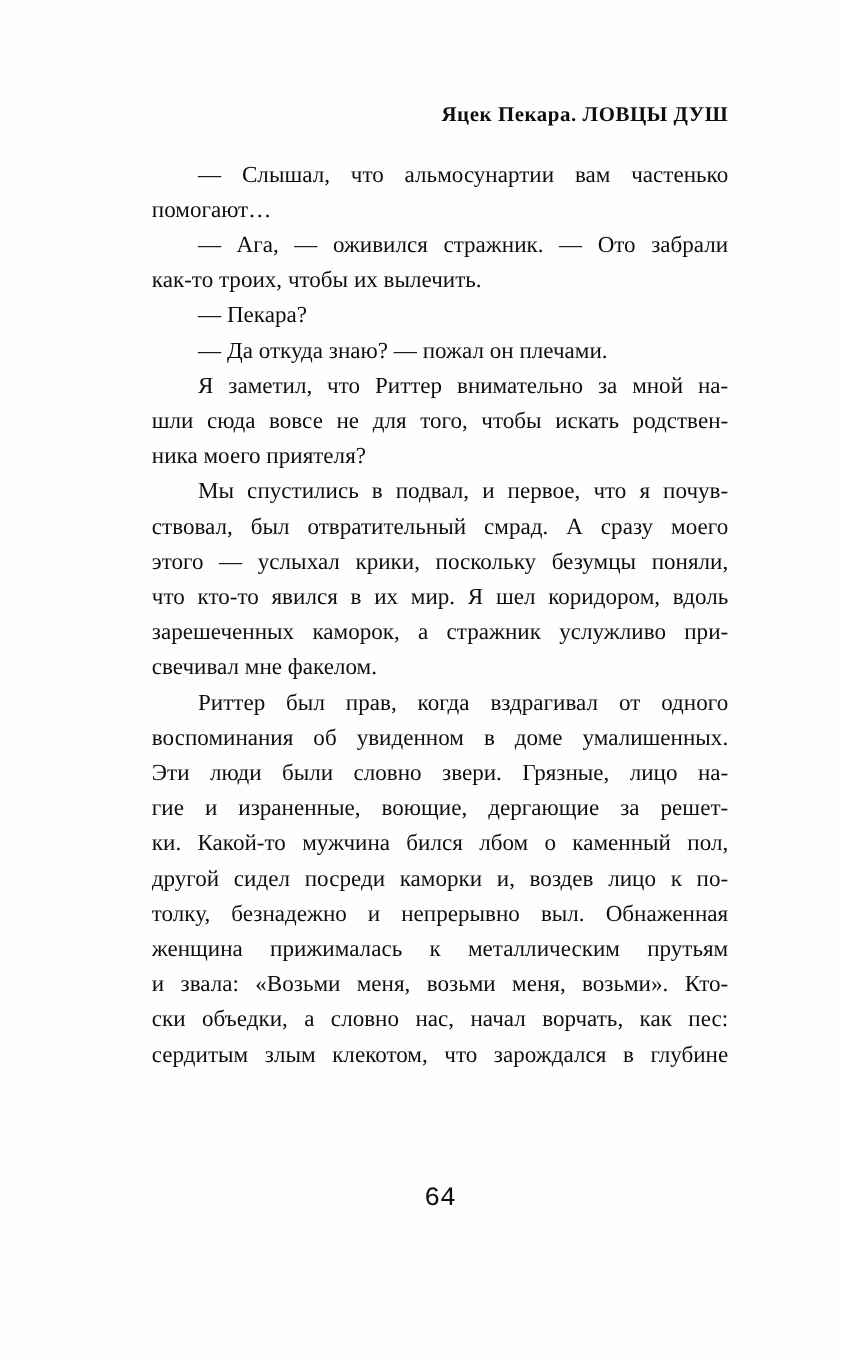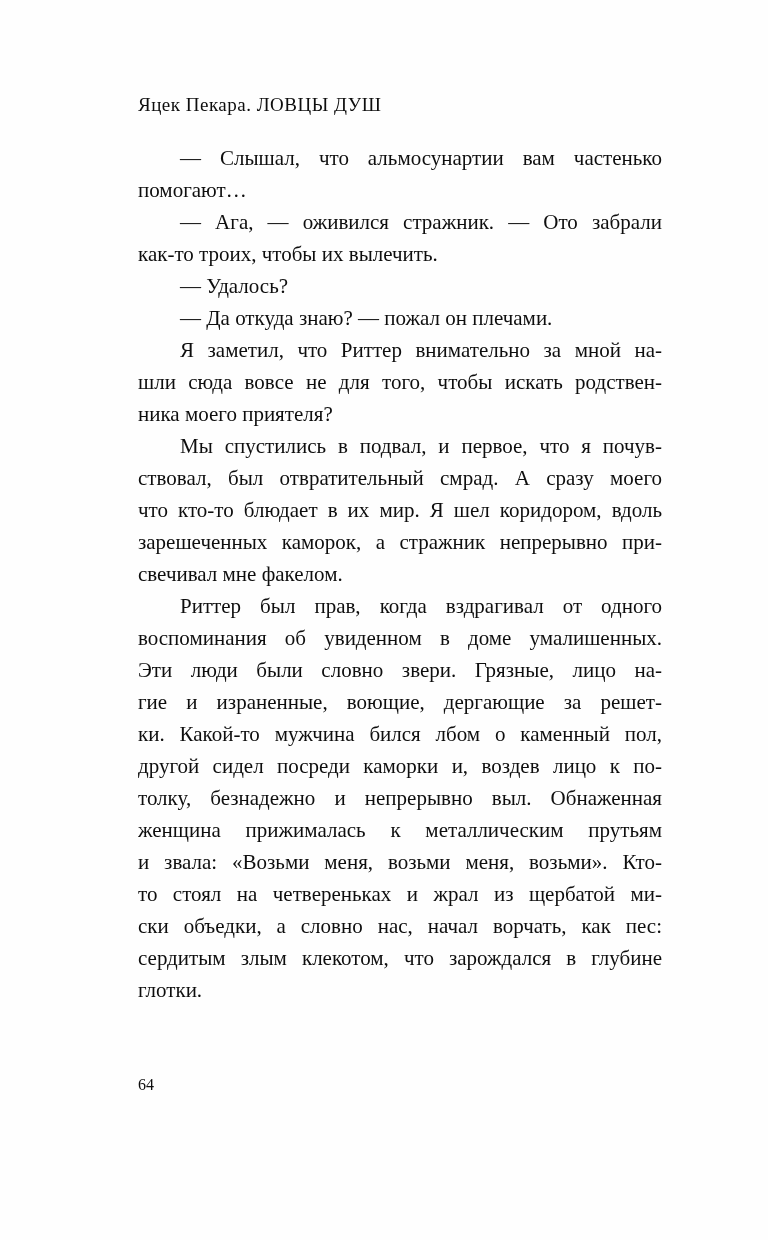--- a/index.html
+++ b/index.html
@@ -14,23 +14,23 @@
     background: #fefefe;
     overflow: hidden;
     font-family: "Liberation Serif", "DejaVu Serif", serif;
     color: #0e0e0e;
   }
   .running-head {
     position: absolute;
     top: 94px;
     left: 138px;
     width: 524px;
-    text-align: left;
+    text-align: right;
     font-size: 19px;
-    font-weight: normal;
+    font-weight: bold;
     letter-spacing: 0.5px;
     white-space: nowrap;
   }
   .text-body {
     position: absolute;
     top: 142px;
     left: 138px;
     width: 524px;
     font-size: 21px;
   }
@@ -50,68 +50,68 @@
     padding-left: 42px;
   }
   .line.last {
     text-align-last: left;
   }
   .page-number {
     position: absolute;
     top: 1076px;
     left: 138px;
     width: 524px;
-    text-align: left;
-    font-size: 16px;
+    text-align: center;
+    font-size: 24px;
+    font-family: Liberation Mono, monospace;
   }
 </style>
 </head>
 <body>
 
 <div class="page">
   <div class="running-head">Яцек Пекара. ЛОВЦЫ ДУШ</div>
 
   <div class="text-body">
       <div class="paragraph">
         <div class="line first">— Слышал, что альмосунартии вам частенько</div>
         <div class="line last">помогают…</div>
       </div>
       <div class="paragraph">
         <div class="line first">— Ага, — оживился стражник. — Ото забрали</div>
         <div class="line last">как-то троих, чтобы их вылечить.</div>
       </div>
       <div class="paragraph">
-        <div class="line first last">— Удалось?</div>
+        <div class="line first last">— Пекара?</div>
       </div>
       <div class="paragraph">
         <div class="line first last">— Да откуда знаю? — пожал он плечами.</div>
       </div>
       <div class="paragraph">
         <div class="line first">Я заметил, что Риттер внимательно за мной на-</div>
         <div class="line">шли сюда вовсе не для того, чтобы искать родствен-</div>
         <div class="line last">ника моего приятеля?</div>
       </div>
       <div class="paragraph">
         <div class="line first">Мы спустились в подвал, и первое, что я почув-</div>
         <div class="line">ствовал, был отвратительный смрад. А сразу моего</div>
-        <div class="line">что кто-то блюдает в их мир. Я шел коридором, вдоль</div>
-        <div class="line">зарешеченных каморок, а стражник непрерывно при-</div>
+        <div class="line">этого — услыхал крики, поскольку безумцы поняли,</div>
+        <div class="line">что кто-то явился в их мир. Я шел коридором, вдоль</div>
+        <div class="line">зарешеченных каморок, а стражник услужливо при-</div>
         <div class="line last">свечивал мне факелом.</div>
       </div>
       <div class="paragraph">
         <div class="line first">Риттер был прав, когда вздрагивал от одного</div>
         <div class="line">воспоминания об увиденном в доме умалишенных.</div>
         <div class="line">Эти люди были словно звери. Грязные, лицо на-</div>
         <div class="line">гие и израненные, воющие, дергающие за решет-</div>
         <div class="line">ки. Какой-то мужчина бился лбом о каменный пол,</div>
         <div class="line">другой сидел посреди каморки и, воздев лицо к по-</div>
         <div class="line">толку, безнадежно и непрерывно выл. Обнаженная</div>
         <div class="line">женщина прижималась к металлическим прутьям</div>
         <div class="line">и звала: «Возьми меня, возьми меня, возьми». Кто-</div>
-        <div class="line">то стоял на четвереньках и жрал из щербатой ми-</div>
         <div class="line">ски объедки, а словно нас, начал ворчать, как пес:</div>
         <div class="line">сердитым злым клекотом, что зарождался в глубине</div>
-        <div class="line last">глотки.</div>
       </div>
     </div>
 
   <div class="page-number">64</div>
 </div>
 
 </body></html>

